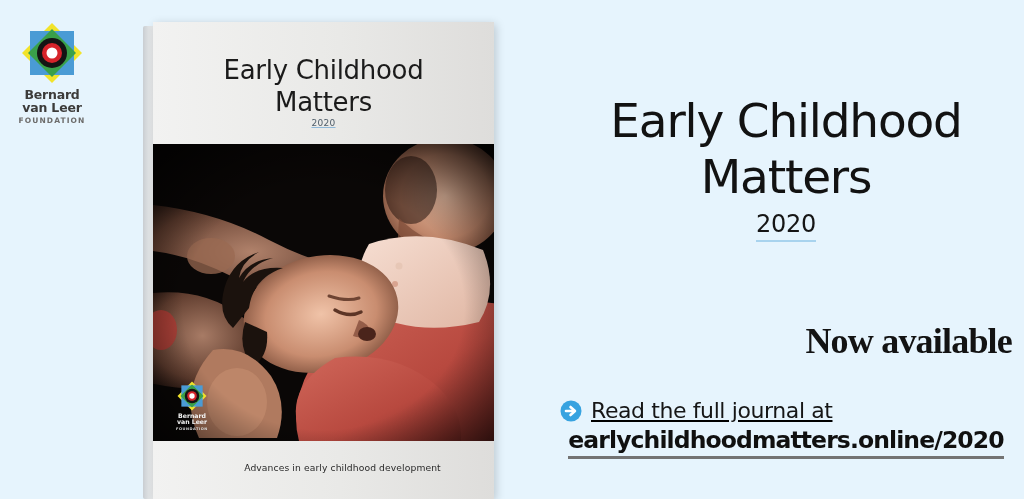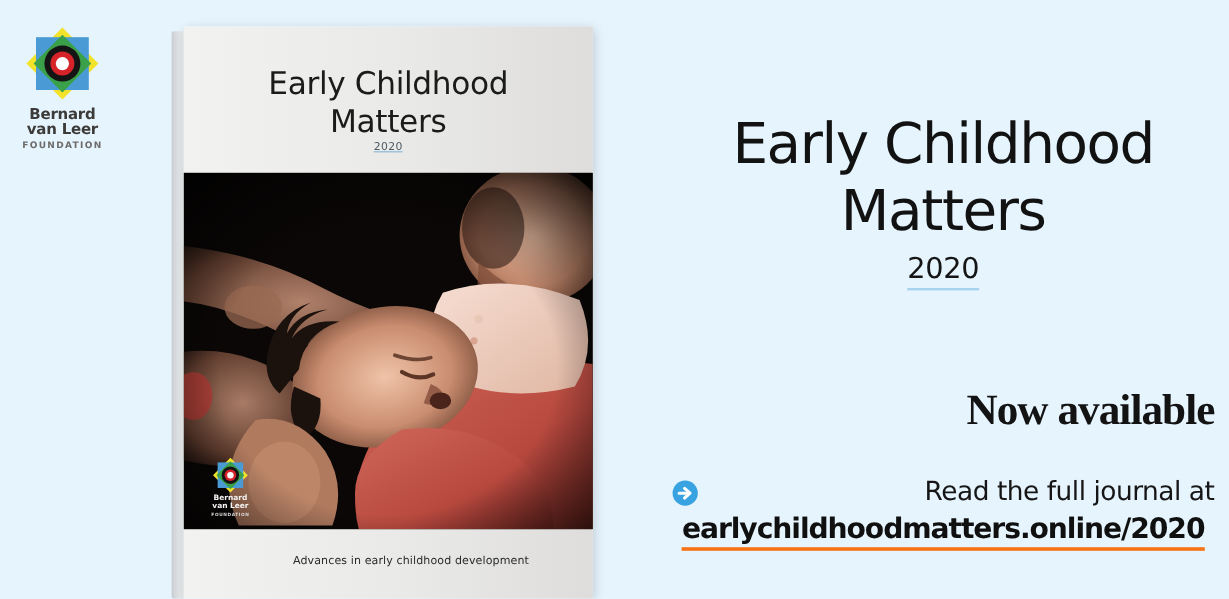--- a/index.html
+++ b/index.html
@@ -213,22 +213,23 @@
     font-weight: 700;
     letter-spacing: -0.8px;
   }
   .promo-link-row {
     position: absolute;
     left: 0;
     top: 398px;
     width: 100%;
     display: flex;
     align-items: center;
-    justify-content: space-between;
+    justify-content: flex-start;
     gap: 9px;
+    text-decoration: underline;
   }
   .arrow-icon {
     width: 22px;
     height: 22px;
     flex: 0 0 22px;
   }
   .arrow-icon svg { display: block; }
   .promo-link-label {
     color: #161616;
     font-family: "DejaVu Sans", sans-serif;
@@ -241,21 +242,21 @@
     top: 426px;
     width: 100%;
     text-align: center;
     color: #101010;
     font-family: "DejaVu Sans", sans-serif;
     font-size: 23.5px;
     font-weight: 700;
     letter-spacing: -0.9px;
   }
   .promo-url span {
-    border-bottom: 3px solid #f97316;
+    border-bottom: 3px solid #737373;
     padding-bottom: 2px;
   }
 </style>
 </head>
 <body>
 
 <div class="promo-banner">
 
   <div class="brand-logo">
     <div class="logo-mark">

